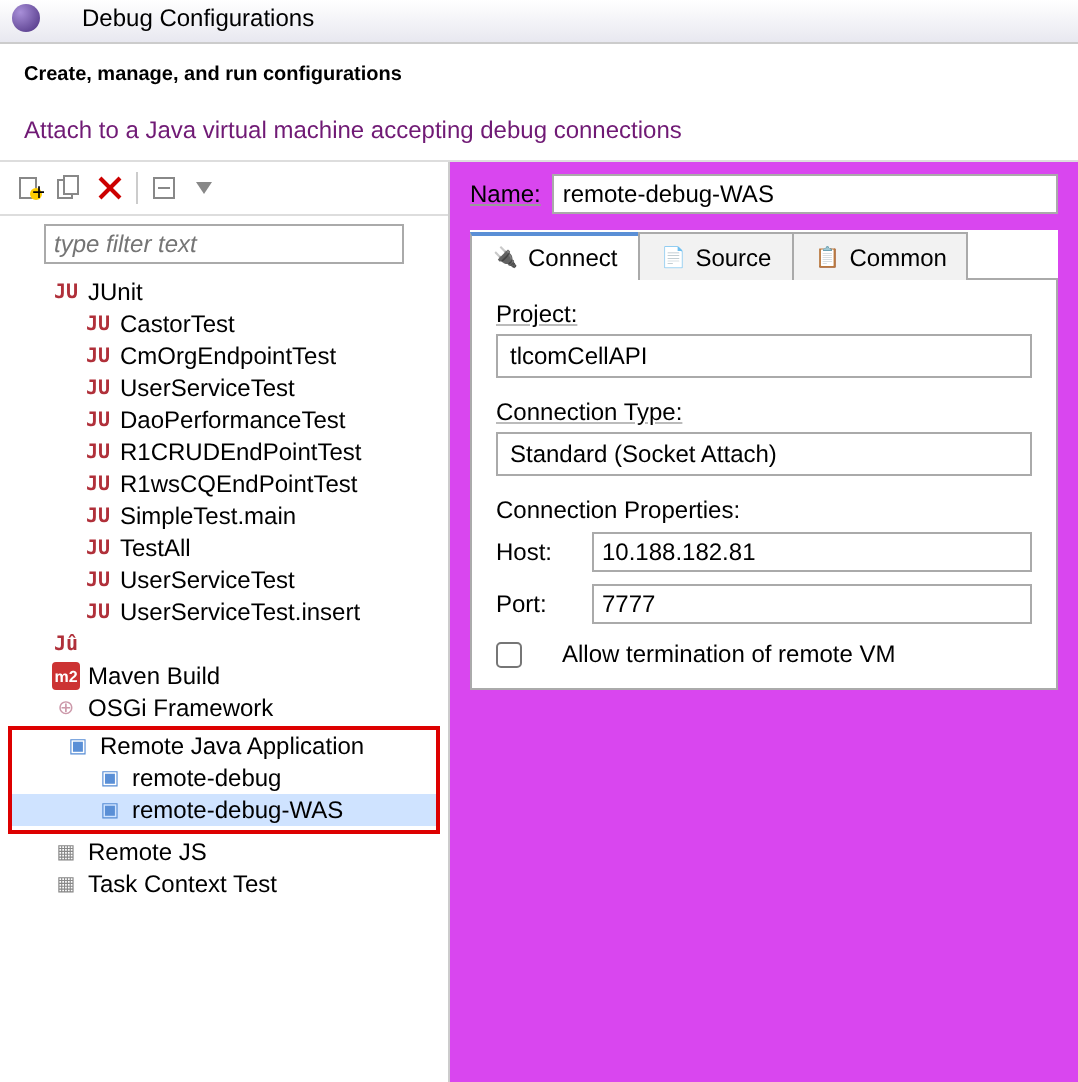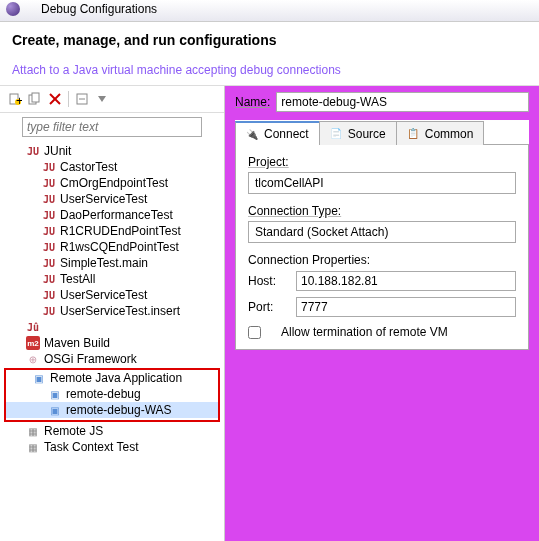--- a/index.html
+++ b/index.html
@@ -1,21 +1,21 @@
 <!DOCTYPE html>
 <html><head>
 <meta charset="utf-8">
 <style>
 * { box-sizing: border-box; margin: 0; padding: 0; font-family: "Segoe UI", Tahoma, sans-serif; font-size: 12px; }
 body { background: #f0f0f0; width: 539px; height: 541px; overflow: hidden; }
 .titlebar { background: linear-gradient(#fff, #e8e8f0); border-bottom: 1px solid #ccc; padding: 2px 6px; display: flex; gap: 21px; height: 22px; }
 .eclipse-icon { width: 14px; height: 14px; border-radius: 50%; background: radial-gradient(circle at 30% 30%, #a88fd8, #4a2f7f); display: inline-block; }
 .header { background: #fff; padding: 10px 12px 8px; border-bottom: 1px solid #ddd; }
-.header h1 { font-size: 14px; font-weight: bold; margin-bottom: 4px; }
-.header p { font-size: 12px; color: #8b5cf6; margin-top: 15px; }
+.header h1 { font-size: 10px; font-weight: bold; margin-bottom: 4px; }
+.header p { font-size: 12px; color: #701a75; margin-top: 15px; }
 .body { display: flex; height: calc(541px - 22px - 54px); background: #f6f6f6; }
 .left { width: 225px; border-right: 1px solid #ccc; display: flex; flex-direction: column; background: #fff; }
 .toolbar { display: flex; align-items: center; gap: 2px; padding: 4px 6px; border-bottom: 1px solid #ddd; }
 .tbtn { width: 18px; height: 18px; display: flex; align-items: center; justify-content: center; cursor: pointer; border-radius: 2px; }
 .sep { width: 1px; height: 16px; background: #ccc; margin: 0 2px; }
 .filter { margin: 4px 22px; }
 .filter input { width: 100%; padding: 2px 4px; border: 1px solid #aaa; font-style: italic; color: #888; }
 .tree { flex: 1; overflow: auto; padding: 2px 0 6px; }
 .node { display: flex; align-items: center; gap: 4px; padding: 1px 0; cursor: default; white-space: nowrap; }
 .node.selected { background: #cfe3ff; }

